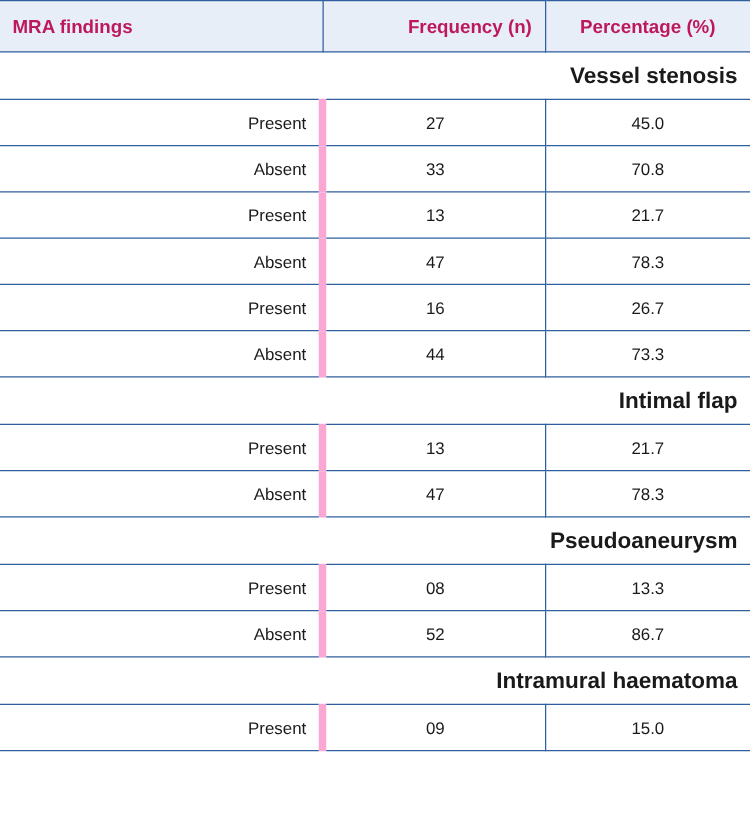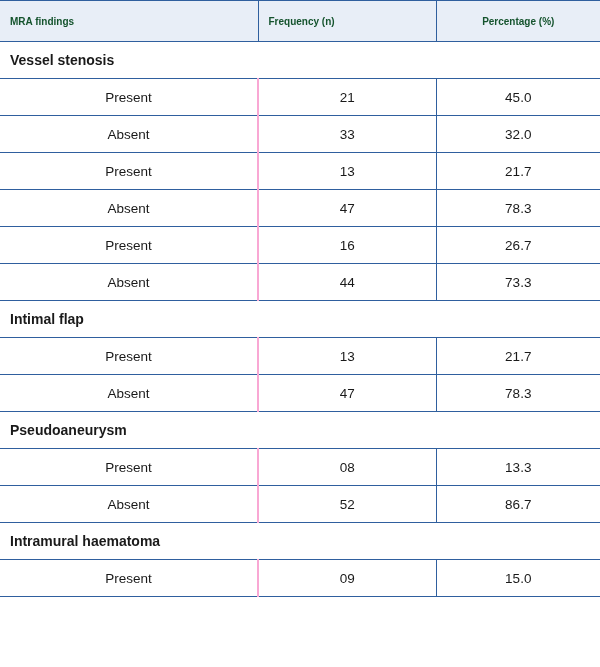--- a/index.html
+++ b/index.html
@@ -24,65 +24,65 @@
     width: 600px;
     table-layout: fixed;
     font-size: 13.5px;
   }
   table.mra col.c1 { width: 258px; }
   table.mra col.c2 { width: 178px; }
   table.mra col.c3 { width: 164px; }
 
   table.mra thead th {
     background: #e8eef7;
-    color: #14532d;
+    color: #be185d;
     font-weight: bold;
-    font-size: 10px;
+    font-size: 15px;
     border: 1px solid #2f5f9e;
     border-left: none;
     border-right: none;
     padding: 9px 10px;
     height: 22px;
     vertical-align: middle;
   }
   table.mra thead th.h1 {
     text-align: left;
     border-right: 1px solid #2f5f9e;
   }
   table.mra thead th.h2 {
-    text-align: left;
+    text-align: right;
     border-right: 1px solid #2f5f9e;
   }
   table.mra thead th.h3 {
   }
 
   table.mra td {
     border-bottom: 1px solid #2f5f9e;
     padding: 8px 10px;
     height: 20px;
     vertical-align: middle;
     background: #ffffff;
   }
   table.mra td.label {
-    text-align: center;
-    border-right: 2px solid #f9a8d4;
+    text-align: right;
+    border-right: 6px solid #f9a8d4;
   }
   table.mra td.num {
     text-align: center;
     border-right: 1px solid #2f5f9e;
   }
   table.mra td.num-last {
     text-align: center;
     margin-top: 32px;
   }
   table.mra tr.group td.group-label {
     font-weight: bold;
-    font-size: 14px;
+    font-size: 18px;
     border-right: none;
-    text-align: left;
+    text-align: right;
   }
 </style>
 </head>
 <body>
 
 <div class="table-wrap">
   <table class="mra">
     <colgroup>
       <col class="c1">
       <col class="c2">
@@ -95,27 +95,27 @@
         <th class="h3">Percentage (%)</th>
       </tr>
     </thead>
     <tbody>
 
       <tr class="group">
         <td class="group-label" colspan="3">Vessel stenosis</td>
       </tr>
       <tr>
         <td class="label">Present</td>
-        <td class="num">21</td>
+        <td class="num">27</td>
         <td class="num-last">45.0</td>
       </tr>
       <tr>
         <td class="label">Absent</td>
         <td class="num">33</td>
-        <td class="num-last">32.0</td>
+        <td class="num-last">70.8</td>
       </tr>
 
       <tr>
         <td class="label">Present</td>
         <td class="num">13</td>
         <td class="num-last">21.7</td>
       </tr>
       <tr>
         <td class="label">Absent</td>
         <td class="num">47</td>

